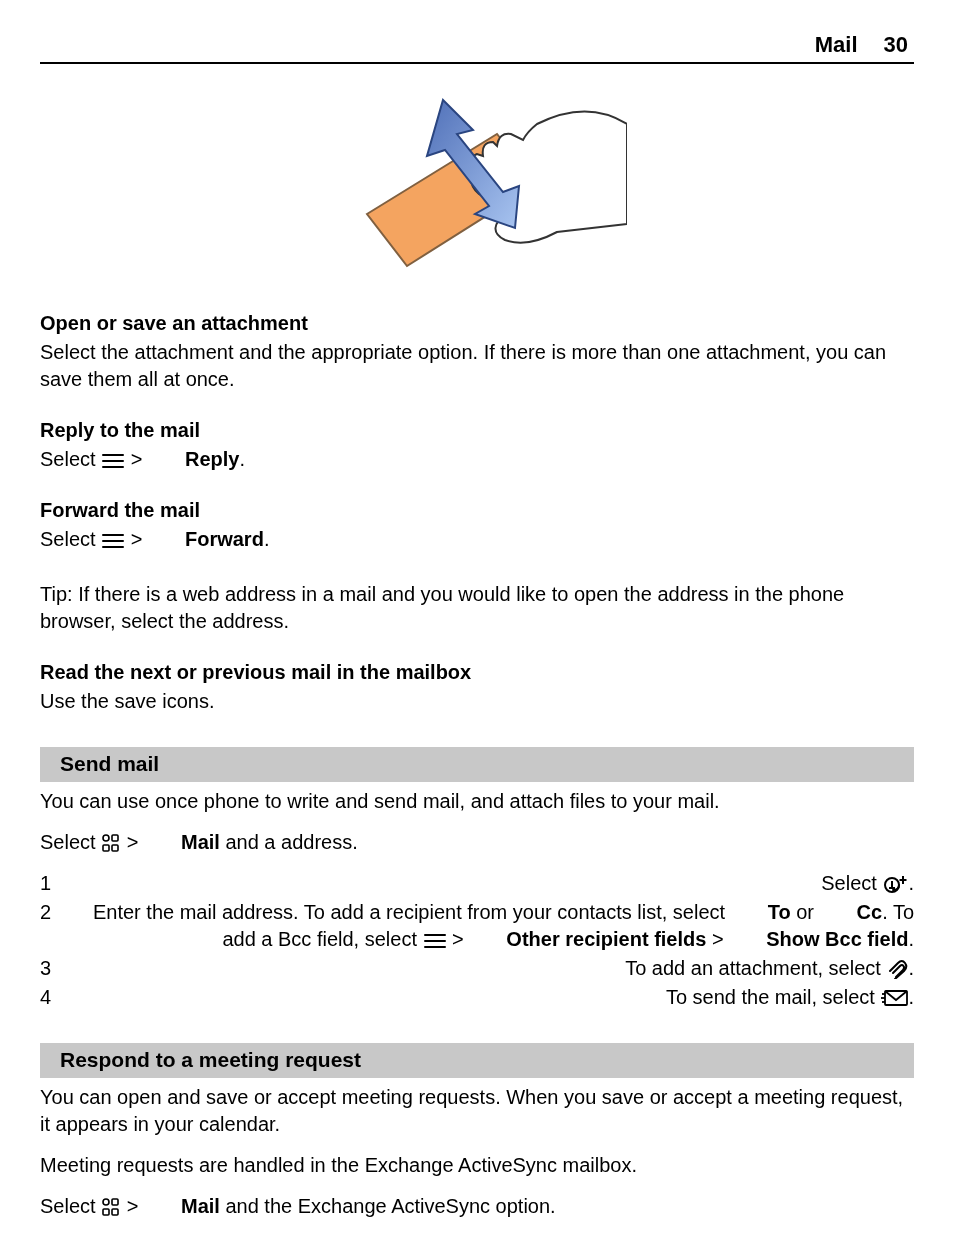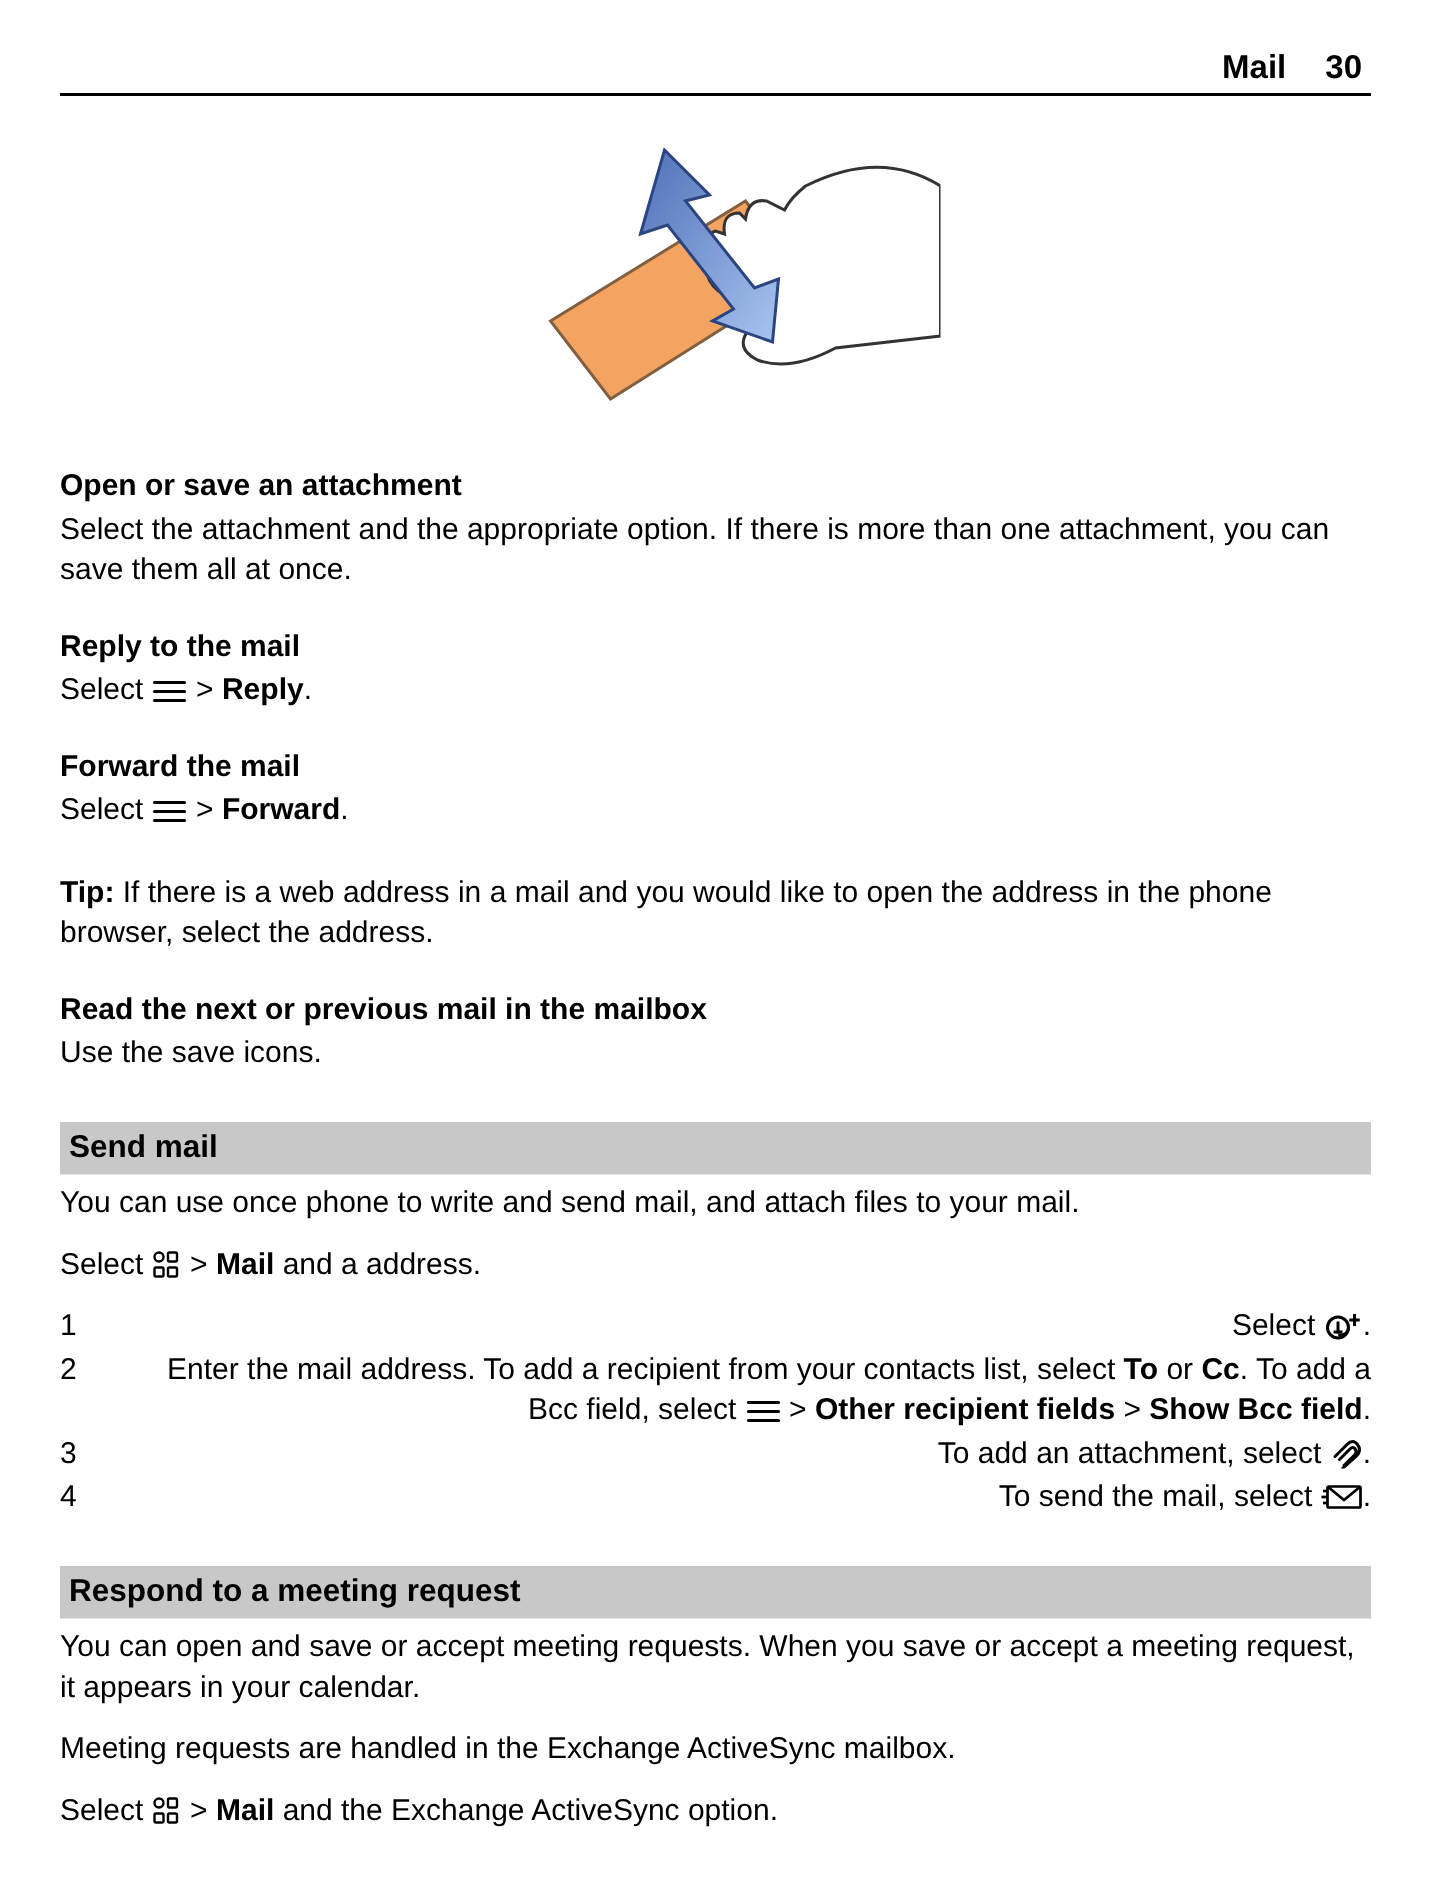--- a/index.html
+++ b/index.html
@@ -20,25 +20,25 @@
     padding-bottom: 2px;
     padding-right: 6px;
     margin-bottom: 30px;
     font-size: 22px;
   }
   .page-header .sec { font-weight: 700; margin-right: 26px; }
   .page-header .num { font-weight: 700; }
   .illus { text-align: center; margin-bottom: 24px; }
   .heading { font-weight: 700; margin-top: 24px; }
   p { margin: 2px 0 14px; }
-  .inline-label { font-weight: 700; }
+  .inline-label { font-weight: 400; }
   .section-bar {
     background: #c8c8c8;
     font-weight: 700;
-    padding: 3px 6px 4px;
+    padding: 3px 20px 4px;
     margin-top: 32px;
     margin-bottom: 6px;
     font-size: 21px;
   }
   ol.steps {
     list-style: none;
     padding: 0;
     margin: 10px 0 14px;
     counter-reset: step;
     text-align: right;
@@ -49,21 +49,21 @@
     position: relative;
     margin-bottom: 2px;
   }
   ol.steps > li::before {
     content: counter(step);
     position: absolute;
     left: 0;
     top: 0;
   }
   svg.icon { vertical-align: -4px; }
-  .bold { font-weight: 700; }
+  .bold { font-weight: 700; margin-left: 37px; }
 </style>
 </head>
 <body>
 
 <div class="page-header">
   <span class="sec">Mail</span>
   <span class="num">30</span>
 </div>
 
 <div class="illus">

